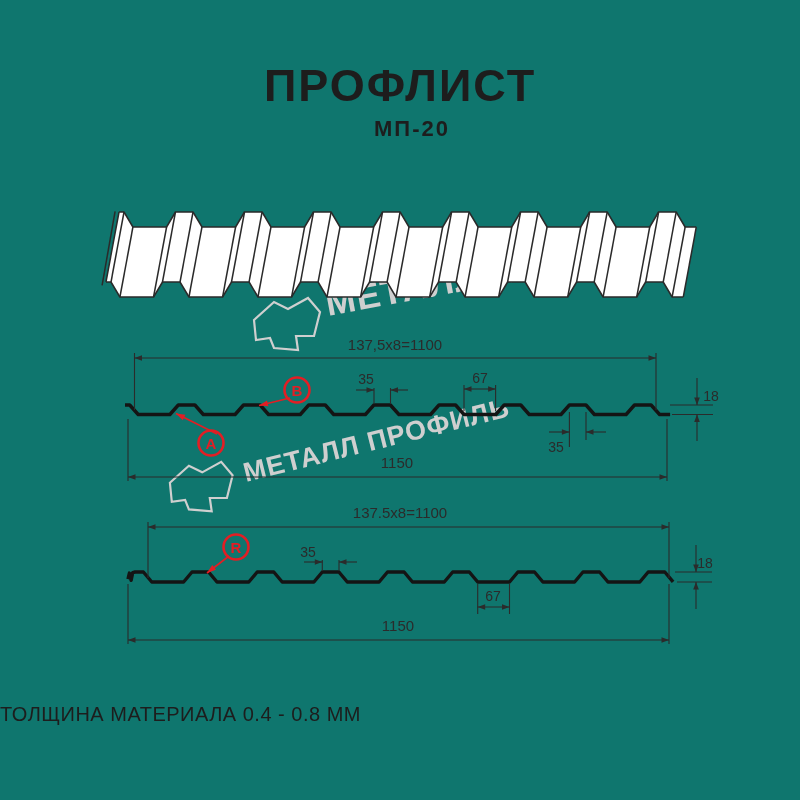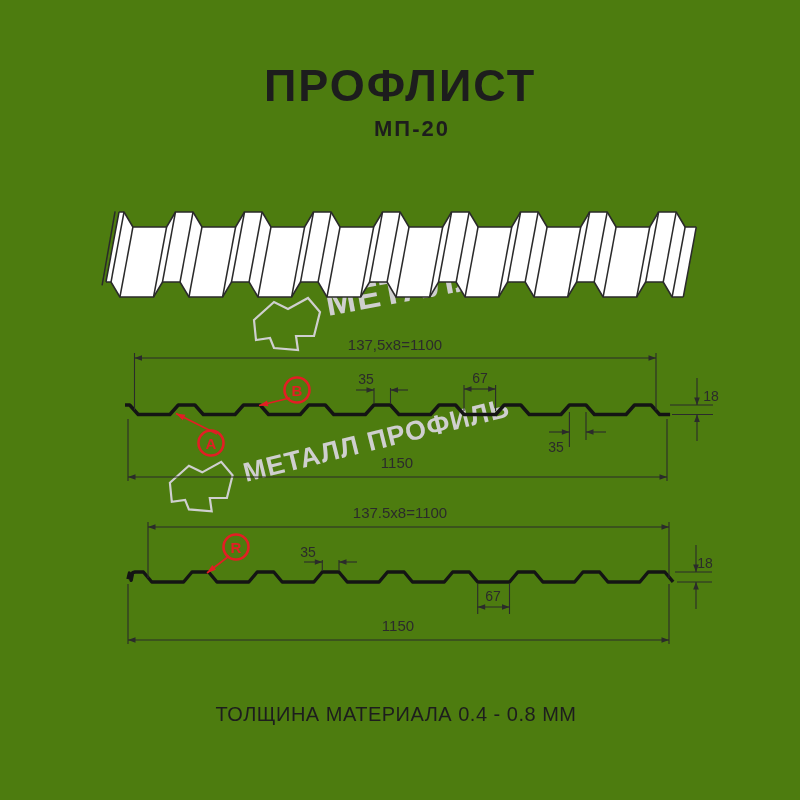--- a/index.html
+++ b/index.html
@@ -1,22 +1,22 @@
 <!DOCTYPE html>
 <html><head>
 <meta charset="utf-8">
 <style>
   html,body{margin:0;padding:0;background:#fff;}
-  .stage{position:relative;width:800px;height:800px;background:#4d7c0f;overflow:hidden;
+  .stage{position:relative;width:800px;height:800px;background:#0f766e;overflow:hidden;
          font-family:"Liberation Sans",sans-serif;}
   .title{position:absolute;top:60px;left:0;width:800px;text-align:center;
          font-size:45px;font-weight:800;letter-spacing:2px;color:#1d1d1d;}
   .subtitle{position:absolute;top:116px;left:12px;width:800px;text-align:center;
          font-size:22px;font-weight:600;letter-spacing:2px;color:#1d1d1d;}
-  .footer-note{position:absolute;top:703px;left:0;width:792px;text-align:center;
+  .footer-note{position:absolute;top:703px;left:0;width:792px;text-align:left;
          font-size:20px;font-weight:500;letter-spacing:.5px;color:#1d1d1d;}
   svg{position:absolute;left:0;top:0;}
   .dim-label{font-family:"Liberation Sans",sans-serif;font-size:14px;fill:#2b2b2b;text-anchor:middle;}
   .dim-label-lg{font-family:"Liberation Sans",sans-serif;font-size:15px;fill:#2b2b2b;text-anchor:middle;}
   .circle-letter{font-family:"Liberation Sans",sans-serif;font-size:15px;font-weight:bold;
          fill:#e31e24;text-anchor:middle;}
   .wm-text{font-family:"Liberation Sans",sans-serif;font-weight:bold;fill:#cfcfcf;letter-spacing:1px;}
   .wm1{font-size:36px;}
   .wm2{font-size:27px;}
 </style>

